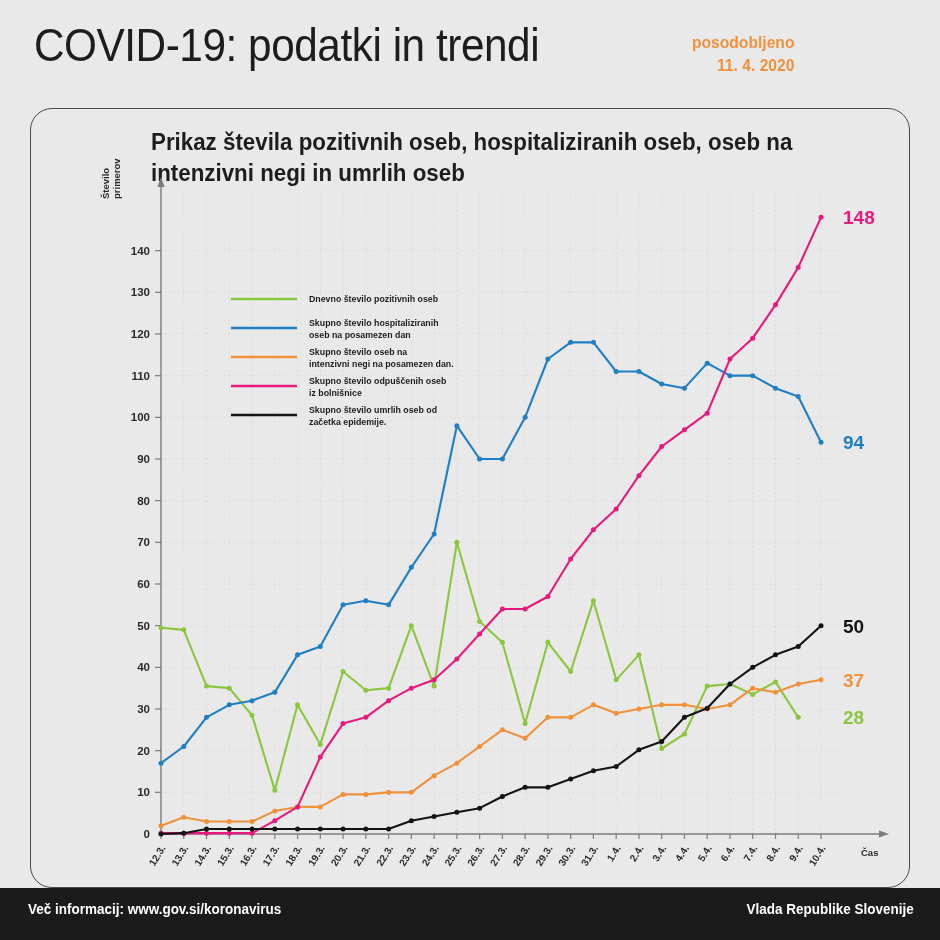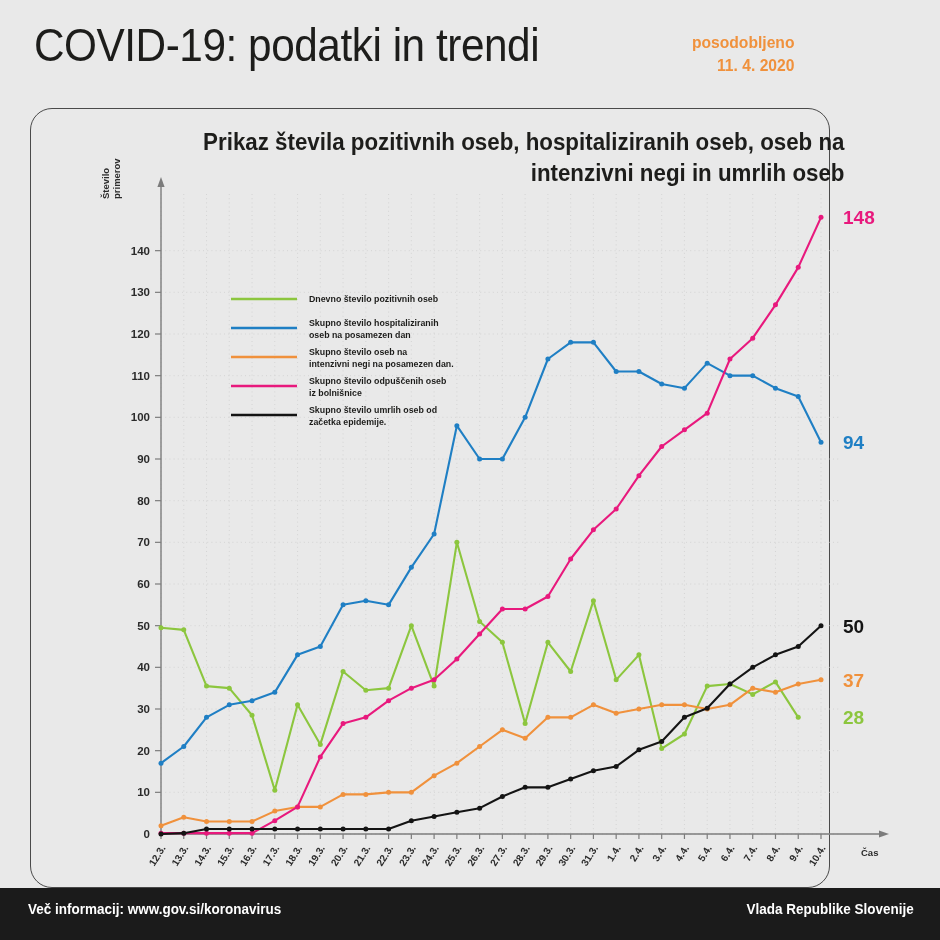--- a/index.html
+++ b/index.html
@@ -45,26 +45,25 @@
     font-weight: bold;
     line-height: 1.35;
     transform: scaleX(0.92);
     transform-origin: right center;
   }
 
   
   .card {
     position: absolute;
     left: 30px; top: 108px;
-    width: 800px; height: 780px;
+    width: 880px; height: 780px;
     border: 1.6px solid #4a4a4a;
     border-radius: 22px;
     background: #e9e9e9;
     box-sizing: border-box;
-    text-align: right;
   }
   .chart-title {
     position: absolute;
     left: 120px; top: 18px;
     width: 730px;
     font-size: 23.5px;
     font-weight: bold;
     line-height: 1.32;
     color: #1d1d1b;
     transform: scaleX(0.95);

